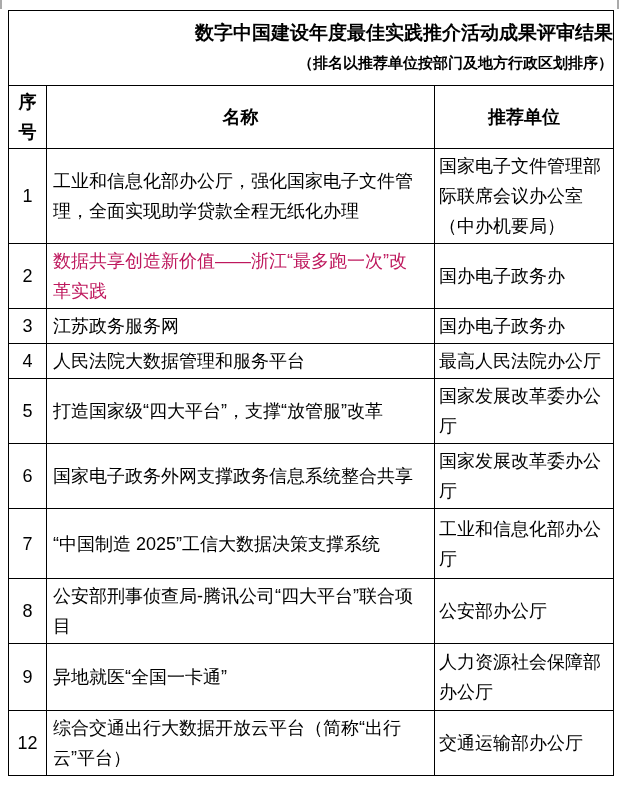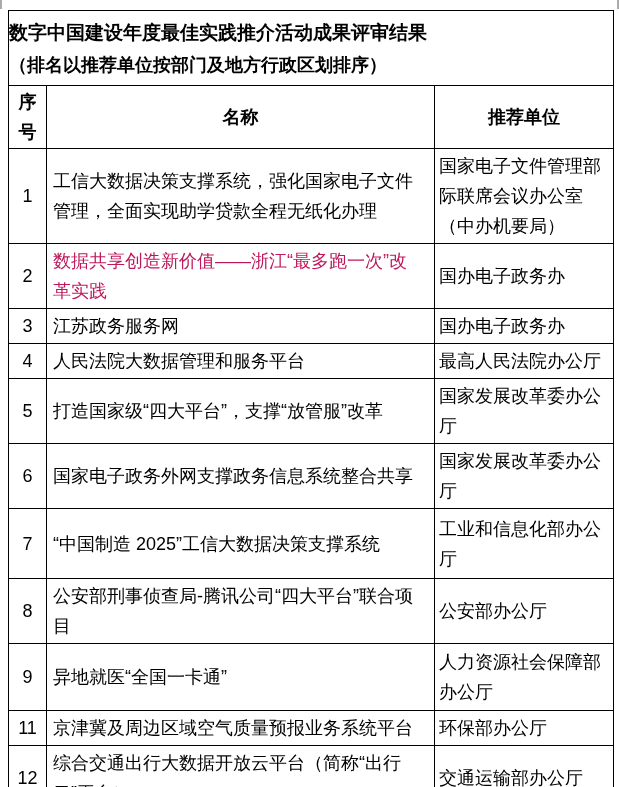--- a/index.html
+++ b/index.html
@@ -39,26 +39,26 @@
     color: #000000;
     font-size: 18px;
     line-height: 30px;
     word-break: break-word;
   }
   col.c-no   { width: 38px; }
   col.c-name { width: 388px; }
   col.c-unit { width: 179px; }
 
   .title-cell {
-    text-align: left;
+    text-align: right;
     font-weight: bold;
     padding: 4px 0 2px 0;
   }
   .doc-title    { font-size: 19px; line-height: 32px; }
-  .doc-subtitle { font-size: 18px; line-height: 32px; }
+  .doc-subtitle { font-size: 15px; line-height: 32px; font-family: Liberation Mono, monospace; }
 
   th.hdr {
     font-weight: bold;
     text-align: center;
     font-size: 18px;
   }
 
   td.no {
     text-align: center;
     padding: 0;
@@ -96,21 +96,21 @@
     </tr>
 
     <tr style="height:35px">
       <th class="hdr">序号</th>
       <th class="hdr">名称</th>
       <th class="hdr">推荐单位</th>
     </tr>
 
     <tr style="height:93px">
       <td class="no">1</td>
-      <td class="nm">工信大数据决策支撑系统，强化国家电子文件管理，全面实现助学贷款全程无纸化办理</td>
+      <td class="nm">工业和信息化部办公厅，强化国家电子文件管理，全面实现助学贷款全程无纸化办理</td>
       <td class="un">国家电子文件管理部际联席会议办公室（中办机要局）</td>
     </tr>
 
     <tr style="height:64px">
       <td class="no">2</td>
       <td class="nm" style="color: #be185d;">数据共享创造新价值——浙江“最多跑一次”改革实践</td>
       <td class="un">国办电子政务办</td>
     </tr>
 
     <tr style="height:33px">
@@ -149,25 +149,20 @@
       <td class="un">公安部办公厅</td>
     </tr>
 
     <tr style="height:67px">
       <td class="no">9</td>
       <td class="nm">异地就医“全国一卡通”</td>
       <td class="un">人力资源社会保障部办公厅</td>
     </tr>
 
 
-    <tr style="height:33px">
-      <td class="no">11</td>
-      <td class="nm">京津冀及周边区域空气质量预报业务系统平台</td>
-      <td class="un">环保部办公厅</td>
-    </tr>
 
     <tr style="height:62px">
       <td class="no">12</td>
       <td class="nm">综合交通出行大数据开放云平台（简称“出行云”平台）</td>
       <td class="un">交通运输部办公厅</td>
     </tr>
 
   </tbody>
     </table>
 </div>

